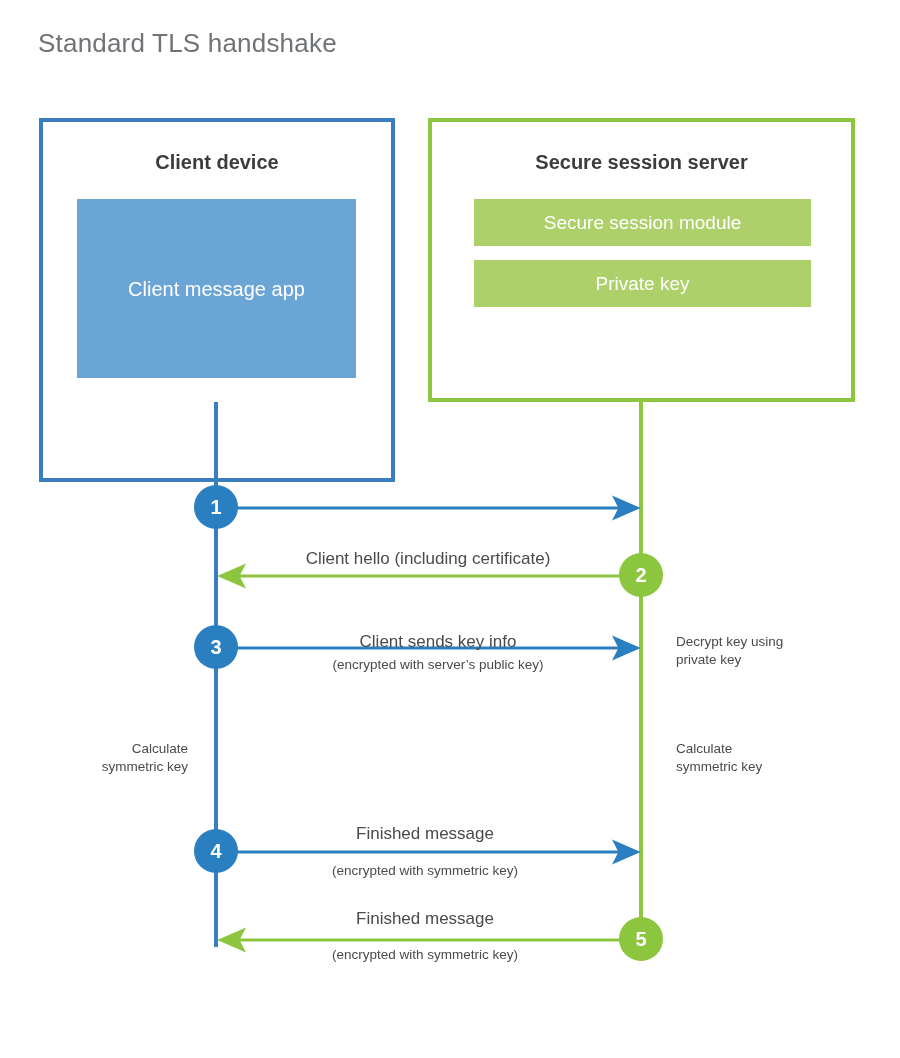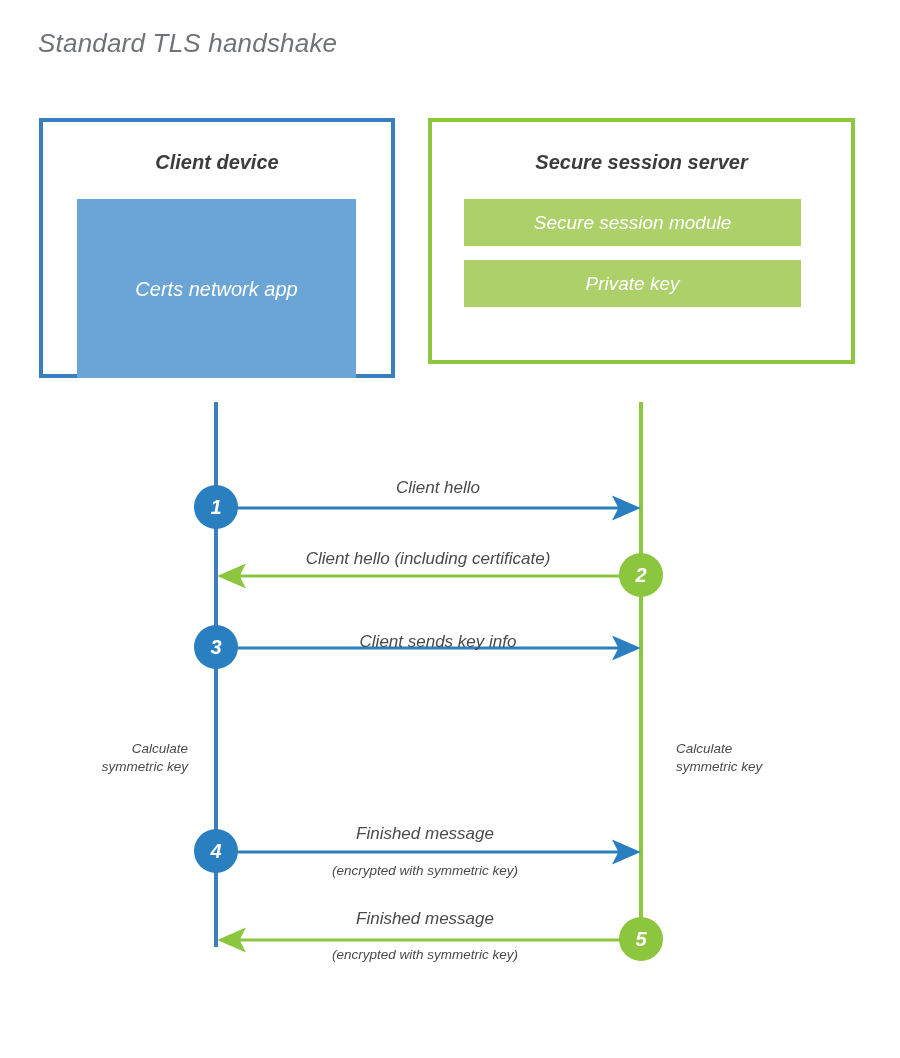--- a/index.html
+++ b/index.html
@@ -13,21 +13,20 @@
     position: relative;
     font-family: "Liberation Sans", "DejaVu Sans", sans-serif;
     overflow: hidden;
   }
 
   #diagram {
     position: absolute;
     left: 0; top: 0;
     width: 900px;
     height: 1058px;
-    font-style: italic;
   }
 
   
   .page-title {
     position: absolute;
     left: 38px;
     top: 28px;
     font-size: 26px;
     font-weight: 300;
     color: #6f7276;
@@ -38,29 +37,29 @@
   
   .party-box {
     position: absolute;
     background: #ffffff;
     box-sizing: border-box;
   }
   .party-box.client {
     left: 39px;
     top: 118px;
     width: 356px;
-    height: 260px;
+    height: 364px;
     border: 4px solid #3b7ebd;
     padding-left: 12px;
   }
   .party-box.server {
     left: 428px;
     top: 118px;
     width: 427px;
-    height: 246px;
+    height: 284px;
     border: 4px solid #8dc63f;
   }
   .party-title {
     position: absolute;
     left: 0;
     right: 0;
     top: 29px;
     text-align: center;
     font-size: 20px;
     font-weight: bold;
@@ -83,21 +82,21 @@
     justify-content: center;
     text-align: center;
     line-height: 1.3;
     padding: 0 18px;
     box-sizing: border-box;
   }
 
   
   .server-modules {
     position: absolute;
-    left: 32px;
+    left: 42px;
     top: 77px;
     width: 337px;
   }
   .server-module {
     height: 47px;
     background: #aed06a;
     color: #ffffff;
     font-size: 19px;
     font-weight: 300;
     display: flex;
@@ -187,21 +186,21 @@
 </style>
 </head>
 <body>
 
 <div id="diagram">
 
   <div class="page-title">Standard TLS handshake</div>
 
   <div class="party-box client">
     <div class="party-title">Client device</div>
-    <div class="client-module">Certs network app</div>
+    <div class="client-module">Client message app</div>
   </div>
 
   <div class="party-box server">
     <div class="party-title">Secure session server</div>
     <div class="server-modules">
       <div class="server-module">Secure session module</div>
       <div class="server-module">Private key</div>
     </div>
   </div>
 
@@ -228,32 +227,36 @@
 
     <line x1="640" y1="940" x2="222" y2="940" stroke="#8cc63f" stroke-width="3.2" marker-end="url(#arrow-green)"></line>
   </svg>
 
   <div class="step-circle blue" style="left:194px; top:485px;">1</div>
   <div class="step-circle green" style="left:619px; top:553px;">2</div>
   <div class="step-circle blue" style="left:194px; top:625px;">3</div>
   <div class="step-circle blue" style="left:194px; top:829px;">4</div>
   <div class="step-circle green" style="left:619px; top:917px;">5</div>
 
-  <div class="msg-label" style="left:228px; top:478px; width:420px;">Client hello</div>
 
   <div class="msg-label" style="left:228px; top:549px; width:400px;">Client hello (including certificate)</div>
 
   <div class="msg-label" style="left:228px; top:620px; width:420px;margin-top:12px;">Client sends key info</div>
+  <div class="msg-sub" style="left:228px; top:657px; width:420px;">(encrypted with server’s public key)</div>
 
   <div class="msg-label" style="left:215px; top:824px; width:420px;">Finished message</div>
   <div class="msg-sub" style="left:215px; top:863px; width:420px;">(encrypted with symmetric key)</div>
 
   <div class="msg-label" style="left:215px; top:909px; width:420px;">Finished message</div>
   <div class="msg-sub" style="left:215px; top:947px; width:420px;">(encrypted with symmetric key)</div>
 
+  <div class="side-note right-note" style="left:676px; top:633px; width:180px;">
+    <div>Decrypt key using</div>
+    <div>private key</div>
+  </div>
 
   <div class="side-note left-note" style="left:48px; top:740px; width:140px;">
     <div>Calculate</div>
     <div>symmetric key</div>
   </div>
 
   <div class="side-note right-note" style="left:676px; top:740px; width:160px;">
     <div>Calculate</div>
     <div>symmetric key</div>
   </div>

